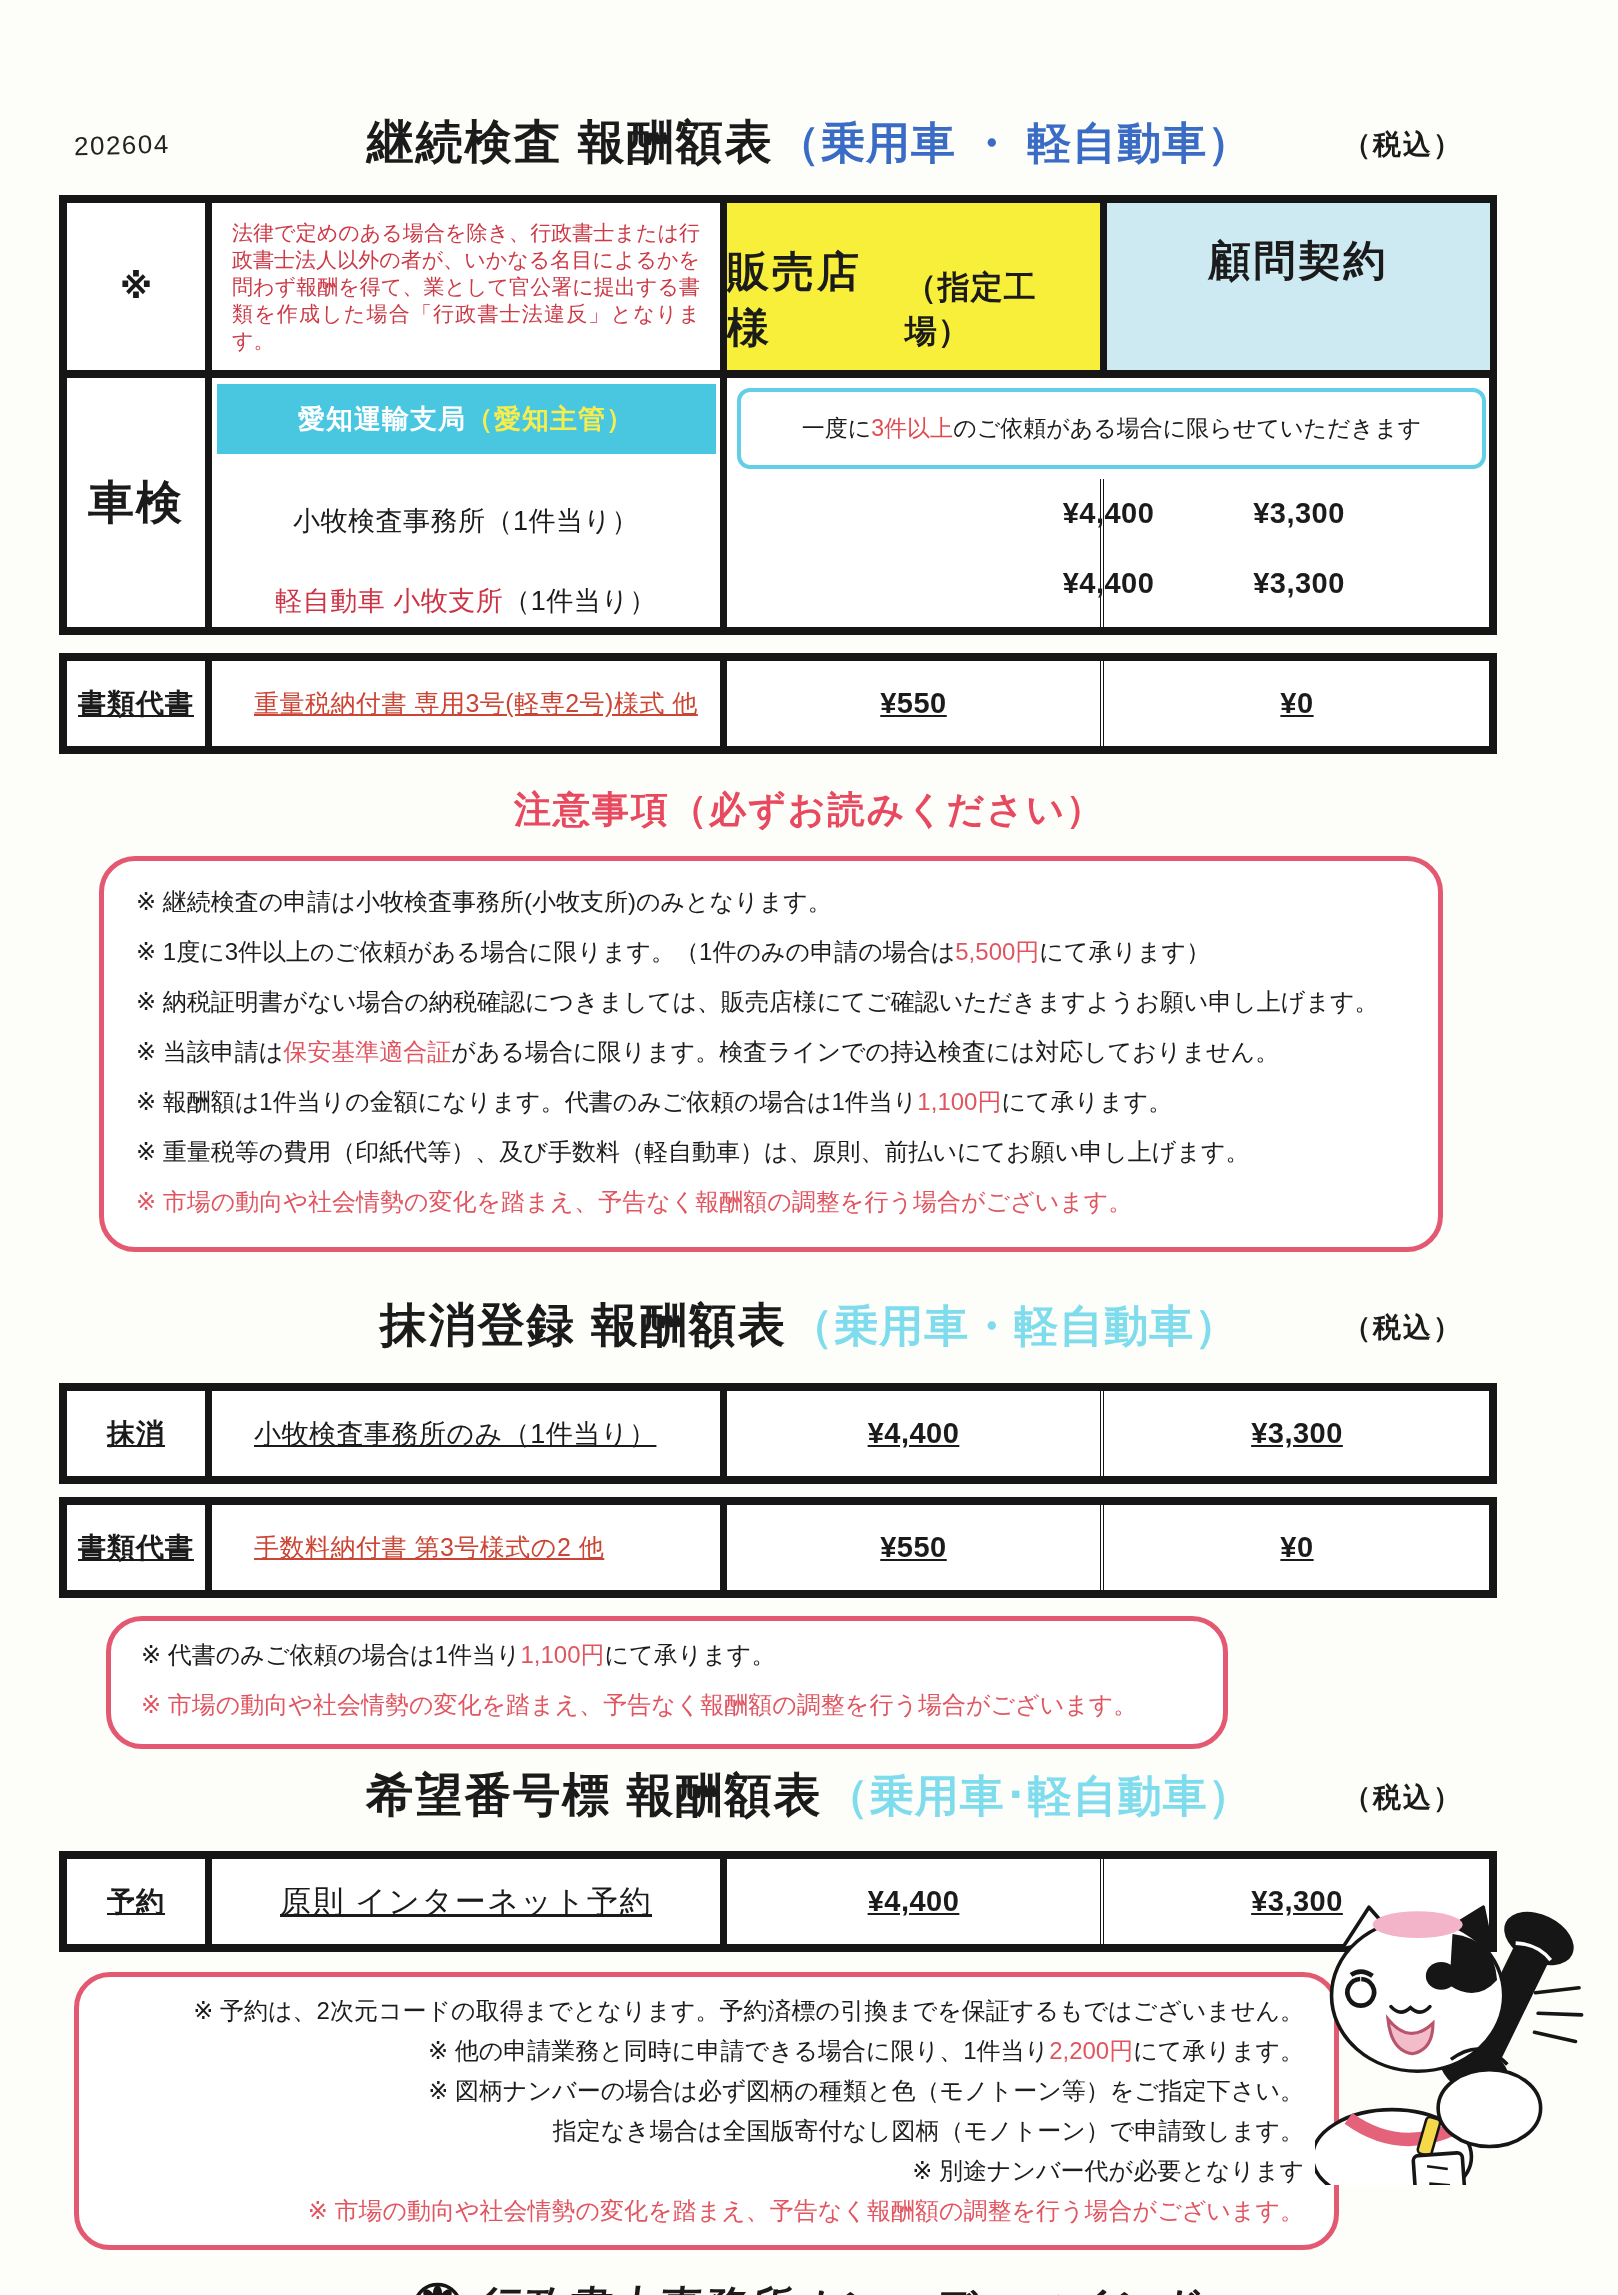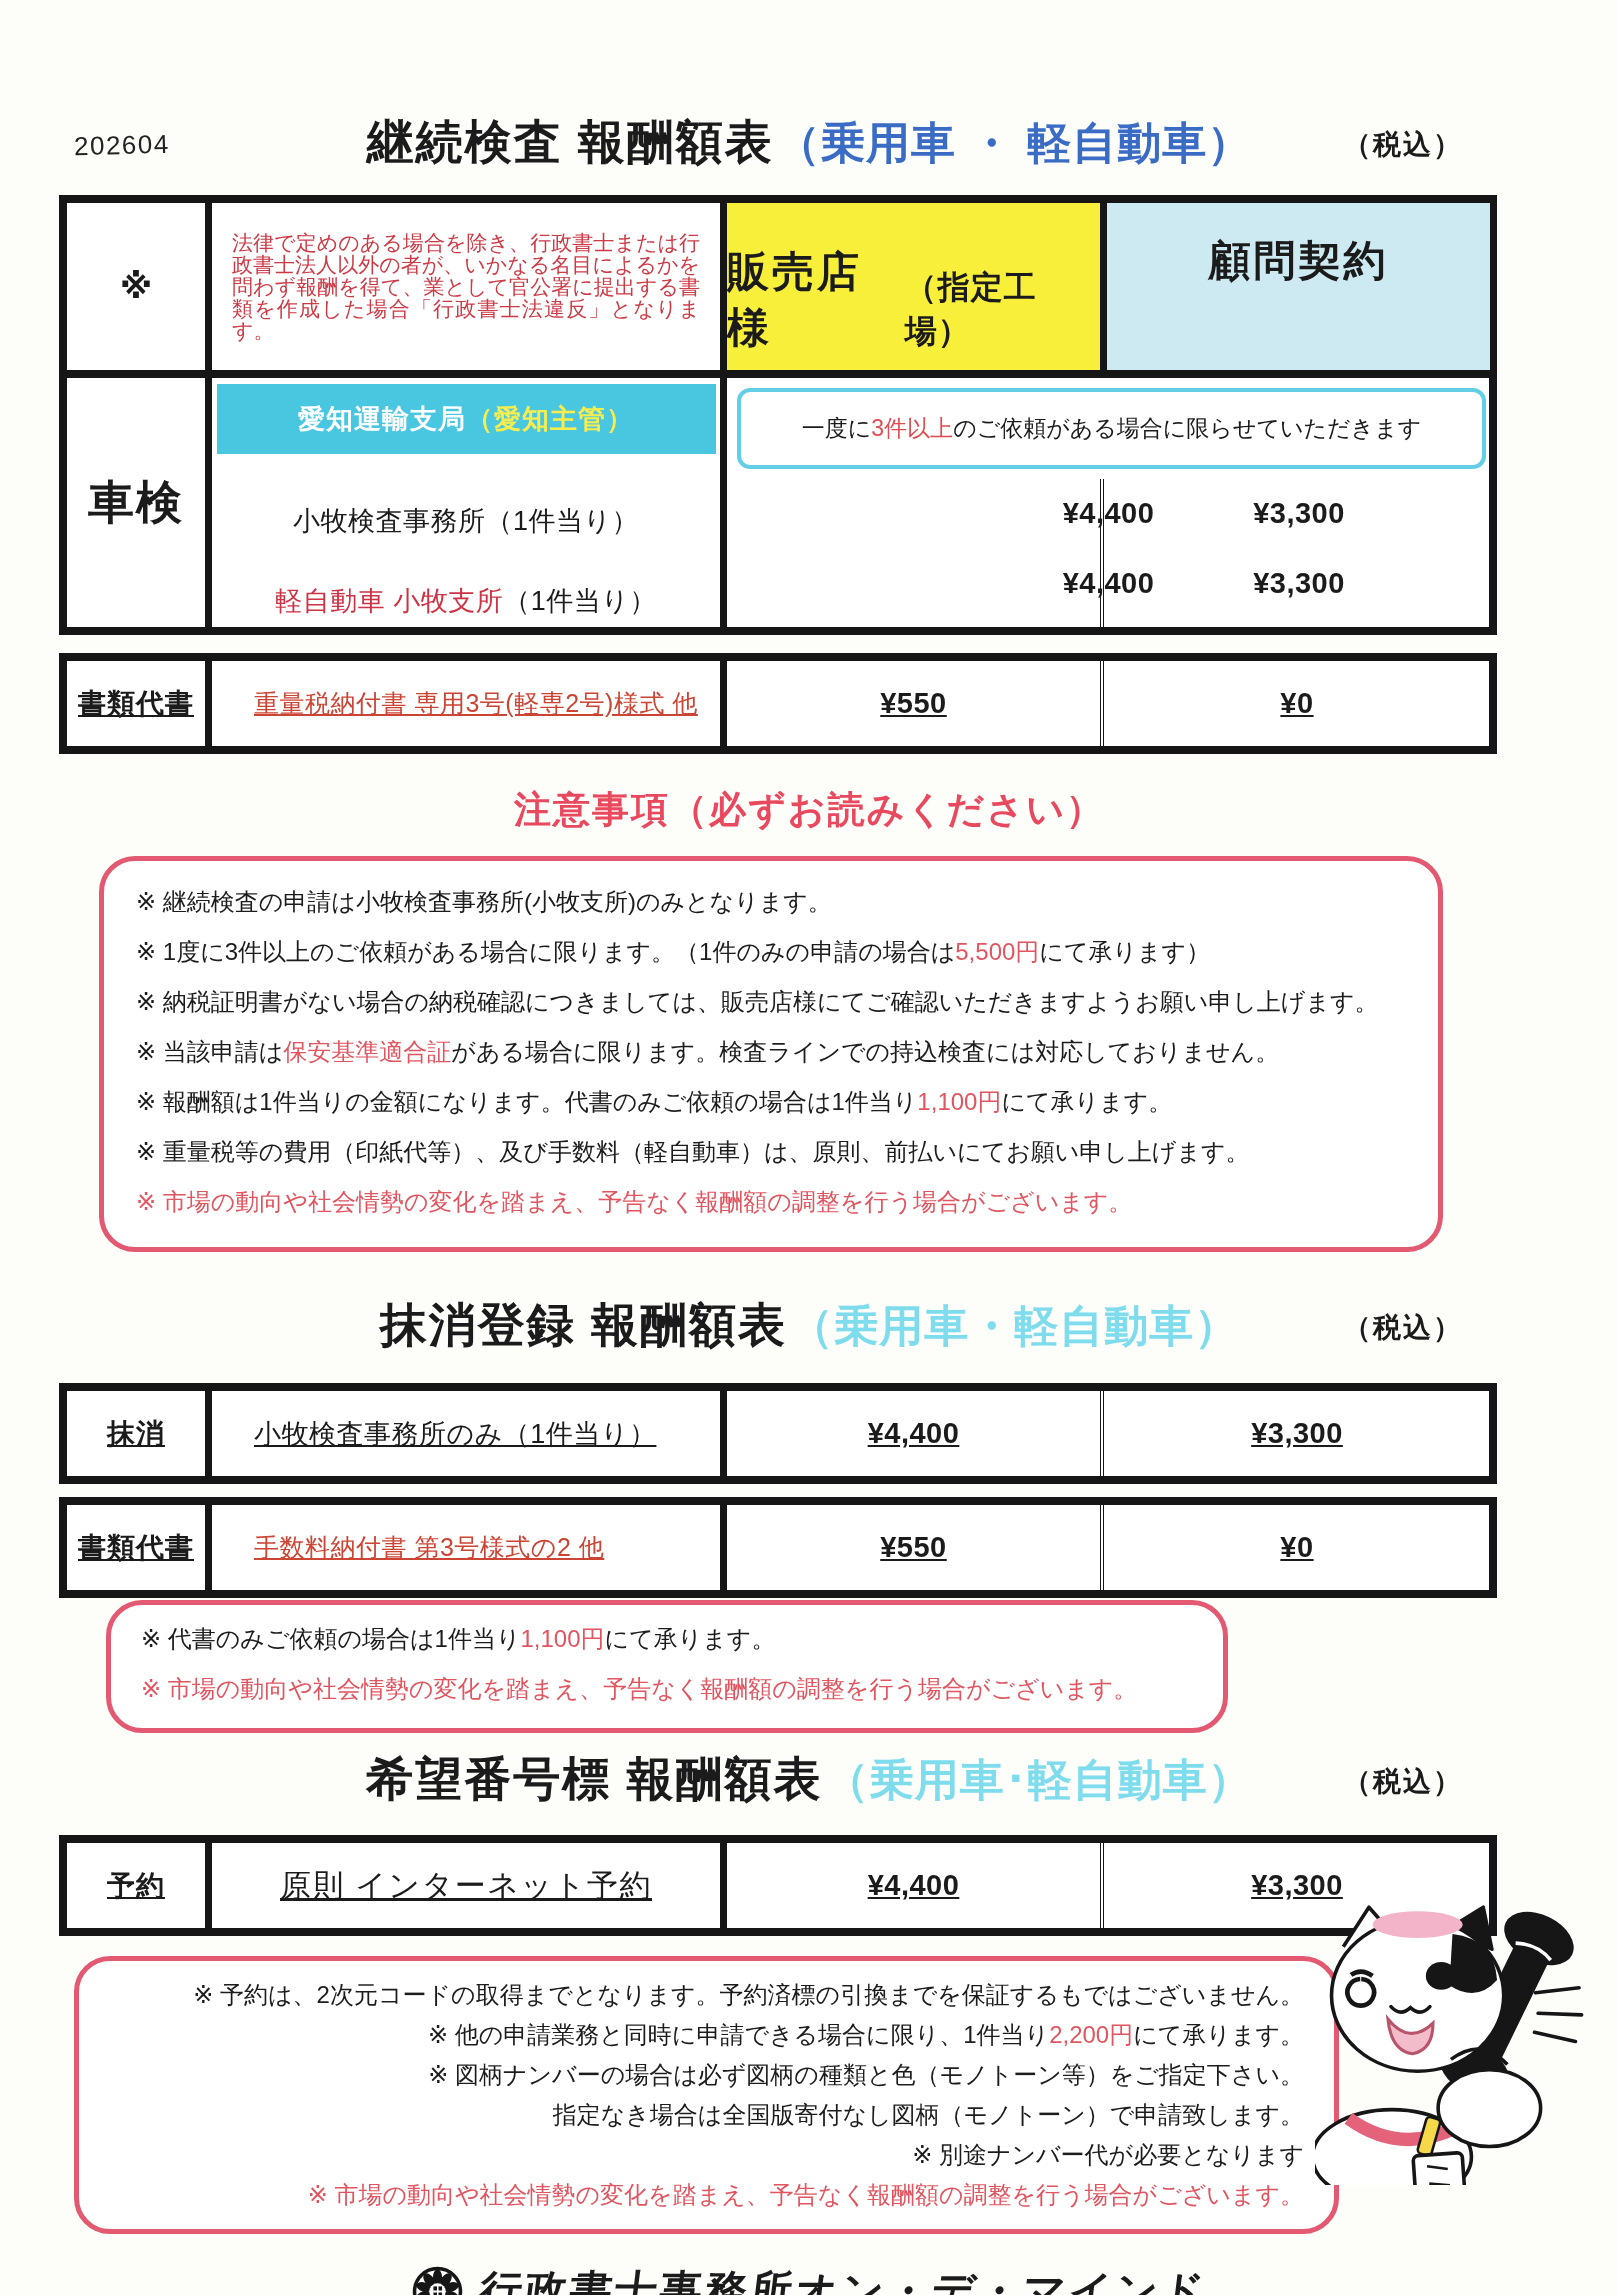--- a/index.html
+++ b/index.html
@@ -18,21 +18,21 @@
   .doc-code{position:absolute;left:74px;top:19px;font-size:26px;font-weight:400;letter-spacing:1.5px;transform:rotate(-1.5deg);color:#222;}
   
   .tbl{margin-left:59px;width:1438px;border:8px solid #161616;background:#fff;box-sizing:border-box;display:grid;grid-template-columns:138px 515px 380px 390px;}
   .cell{box-sizing:border-box;display:flex;align-items:center;justify-content:center;}
   .bl-thick{border-left:7px solid #161616;}
   .bl-double{border-left:4.4px double #161616;}
   .bt-thick{border-top:8px solid #161616;gap:12px;}
   
   .r1{min-height:167px;}
   .mark-cell{font-size:33px;font-weight:700;}
-  .law-note{font-size:21px;line-height:22px;color:#cc3a46;padding:13px 20px;text-align:justify;}
+  .law-note{font-size:21px;line-height:27px;color:#cc3a46;padding:13px 20px;text-align:justify;}
   .dealer-cell{background:#f8ef3a;justify-content:flex-start;padding-top:26px;}
   .dealer-cell .l1{font-size:42px;font-weight:800;letter-spacing:3px;}
   .dealer-cell .l2{font-size:32px;font-weight:700;margin-top:21px;letter-spacing:1px;}
   .advisor-cell{background:#cdeaf2;align-items:flex-start;padding-top:30px;font-size:42px;font-weight:800;letter-spacing:3px;}
   
   .r2{height:257px;}
   .shaken-cell{font-size:46px;font-weight:800;letter-spacing:2px;}
   .svc-col{flex-direction:column;justify-content:flex-start;padding:0;}
   .office-banner{margin-top:6px;width:499px;height:73px;background:#49c6e0;display:flex;align-items:center;justify-content:center;font-size:27px;font-weight:700;letter-spacing:1px;}
   .office-banner .wh{color:#ffffff;}
@@ -53,21 +53,21 @@
   .row-tbl .cell{min-height:85px;text-decoration:underline;}
   .label-cell{font-size:28px;font-weight:700;letter-spacing:1px;}
   .desc-cell{justify-content:flex-start;padding-left:42px;font-size:27px;letter-spacing:0.5px;}
   .desc-red{color:#cc4433;font-size:25px;}
   .money{font-size:29px;font-weight:700;letter-spacing:0.5px;}
   .desc-center{justify-content:center;padding-left:0;font-size:31px;letter-spacing:1.5px;}
   
   .notice{margin-top:31px;text-align:center;font-size:37px;font-weight:800;color:#e8495e;letter-spacing:2px;}
   .note-box{border:5px solid #e25971;border-radius:36px;background:#fff;box-sizing:border-box;}
   #box1{margin:21px 0 0 99px;width:1344px;padding:26px 32px 10px;}
-  #box2{margin:2px 0 0 106px;width:1122px;padding:19px 30px 4px;}
+  #box2{margin:18px 0 0 106px;width:1122px;padding:19px 30px 4px;}
   #box3{margin:20px 0 0 74px;width:1265px;padding:21px 30px 7px;}
   .note{font-size:24px;line-height:29px;margin:0 0 21px;color:#1c1c1c;}
   #box3 .note{line-height:26px;margin:0 0 14px;text-align:right;}
   .note .red{color:#e05560;}
   .note.indent{padding-left:33px;margin-top:-8px;}
   
   .footer{margin-top:29px;display:flex;align-items:center;justify-content:center;gap:17px;}
   .footer .name{font-size:42px;font-weight:800;letter-spacing:3px;transform:skewX(-7deg);}
   .badge{width:51px;height:51px;}
   

